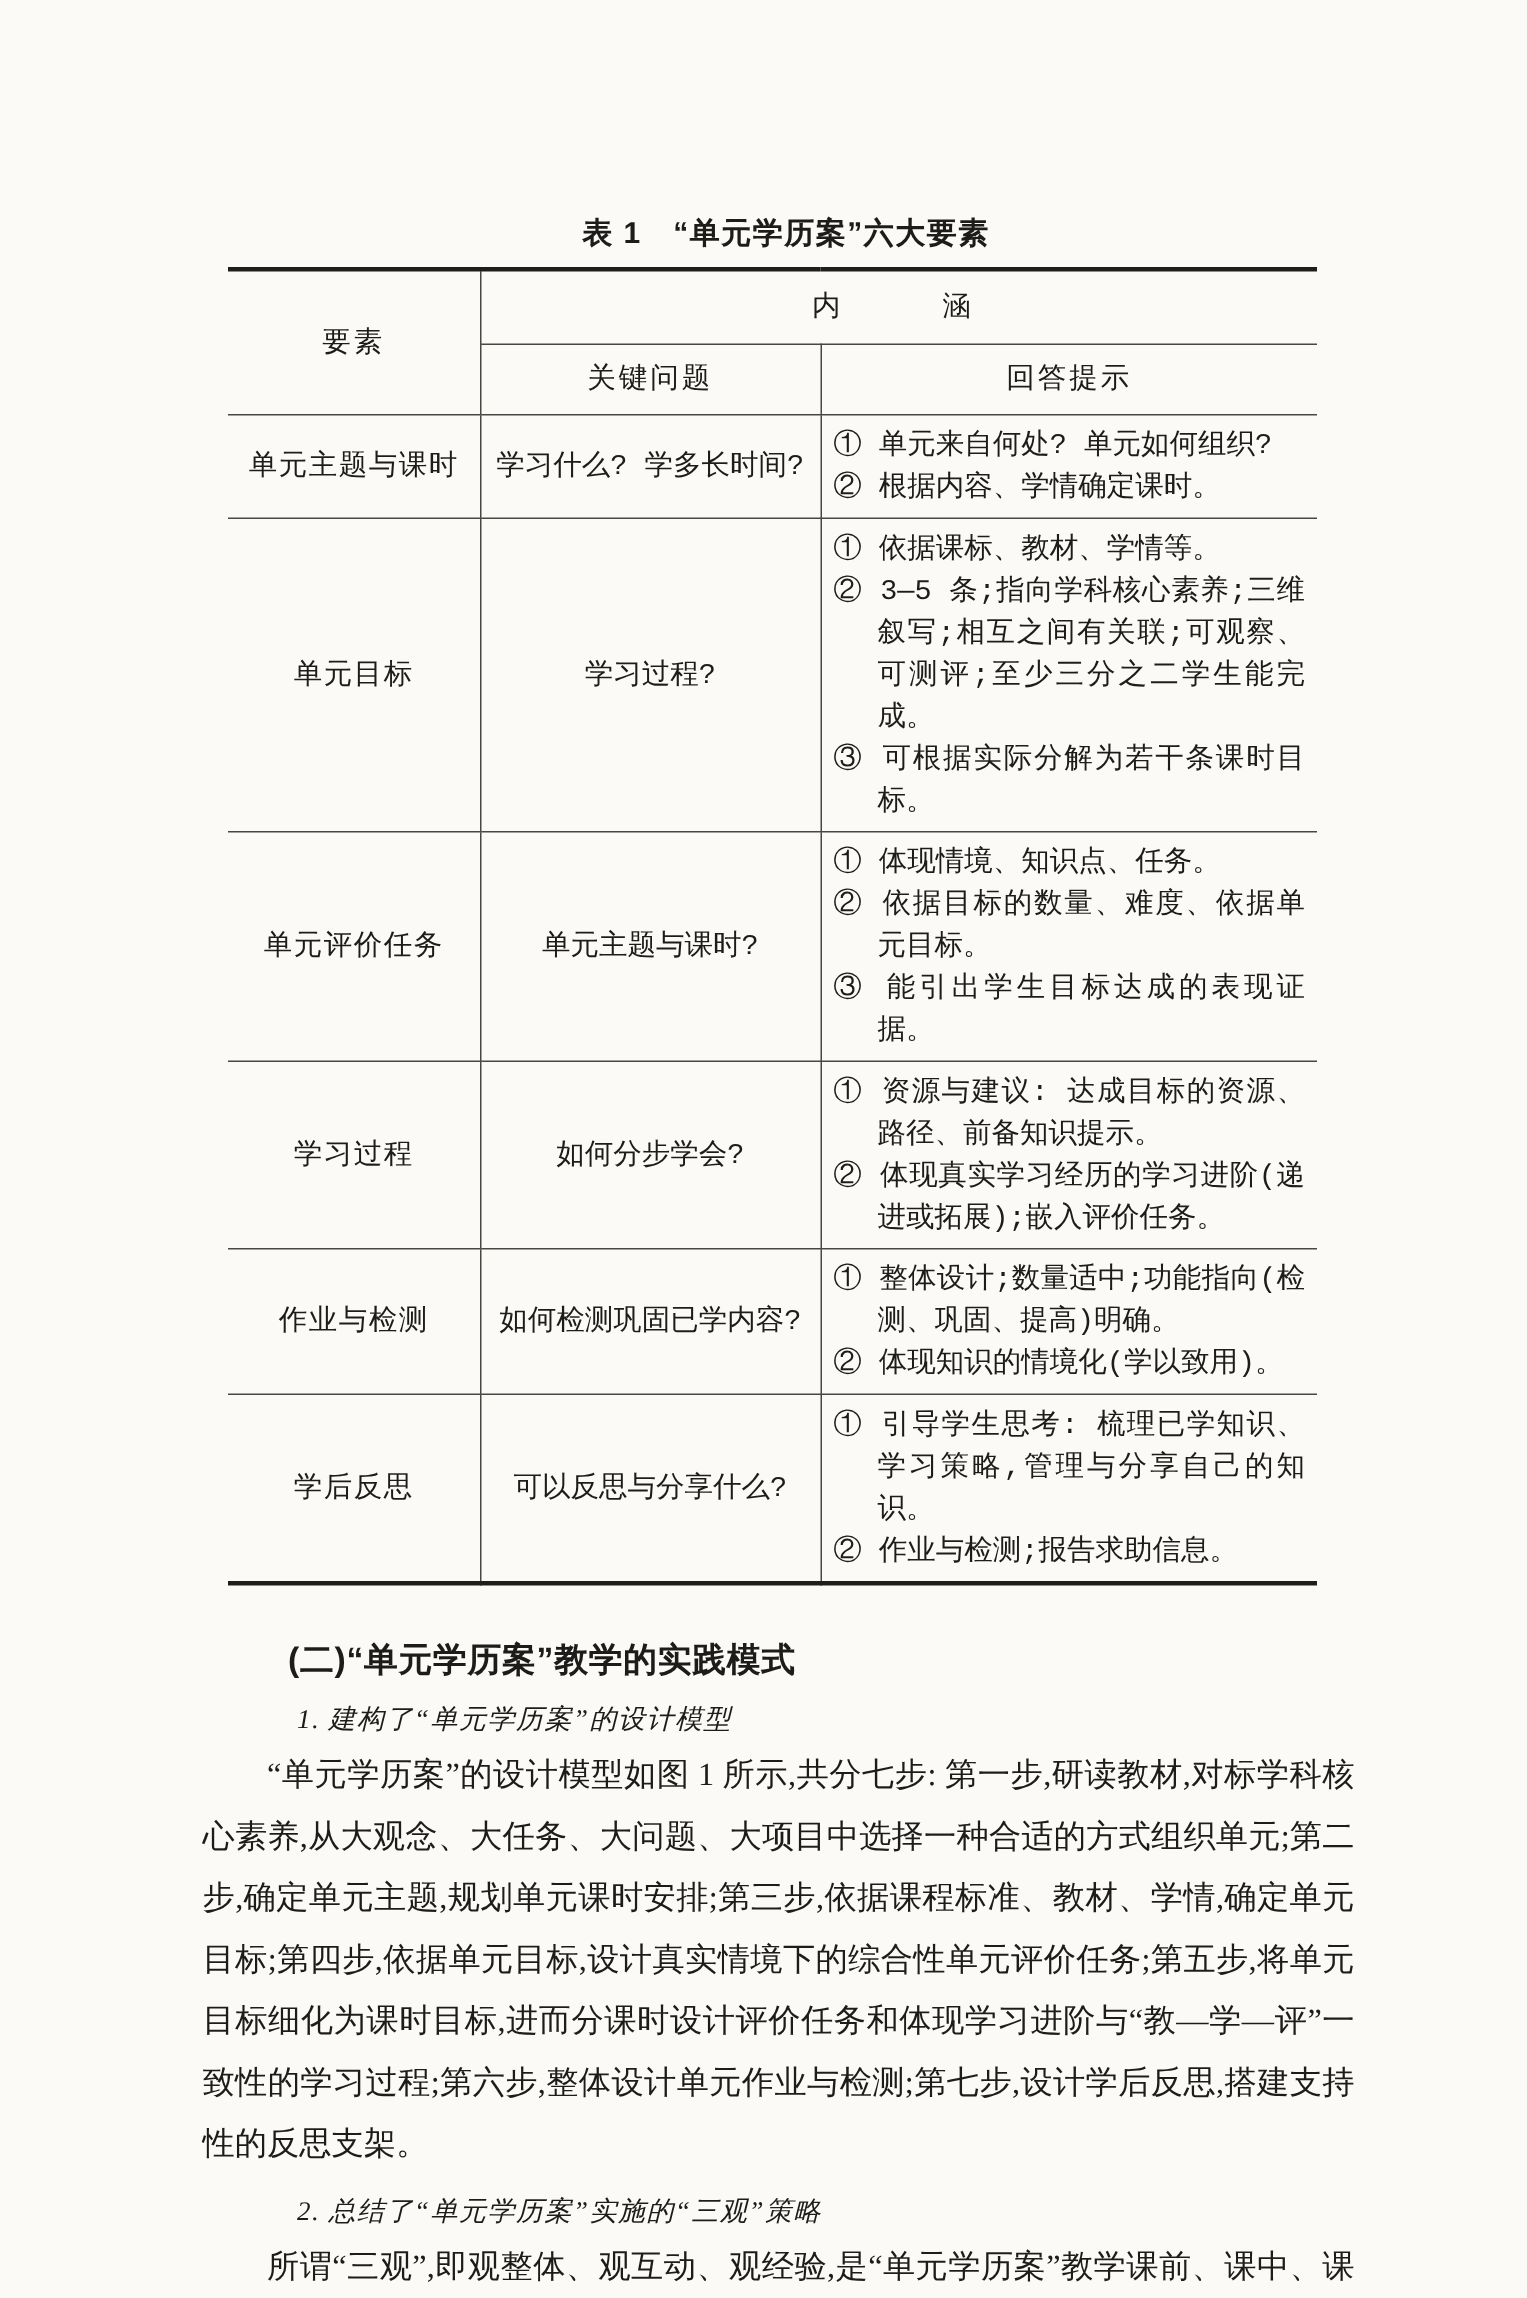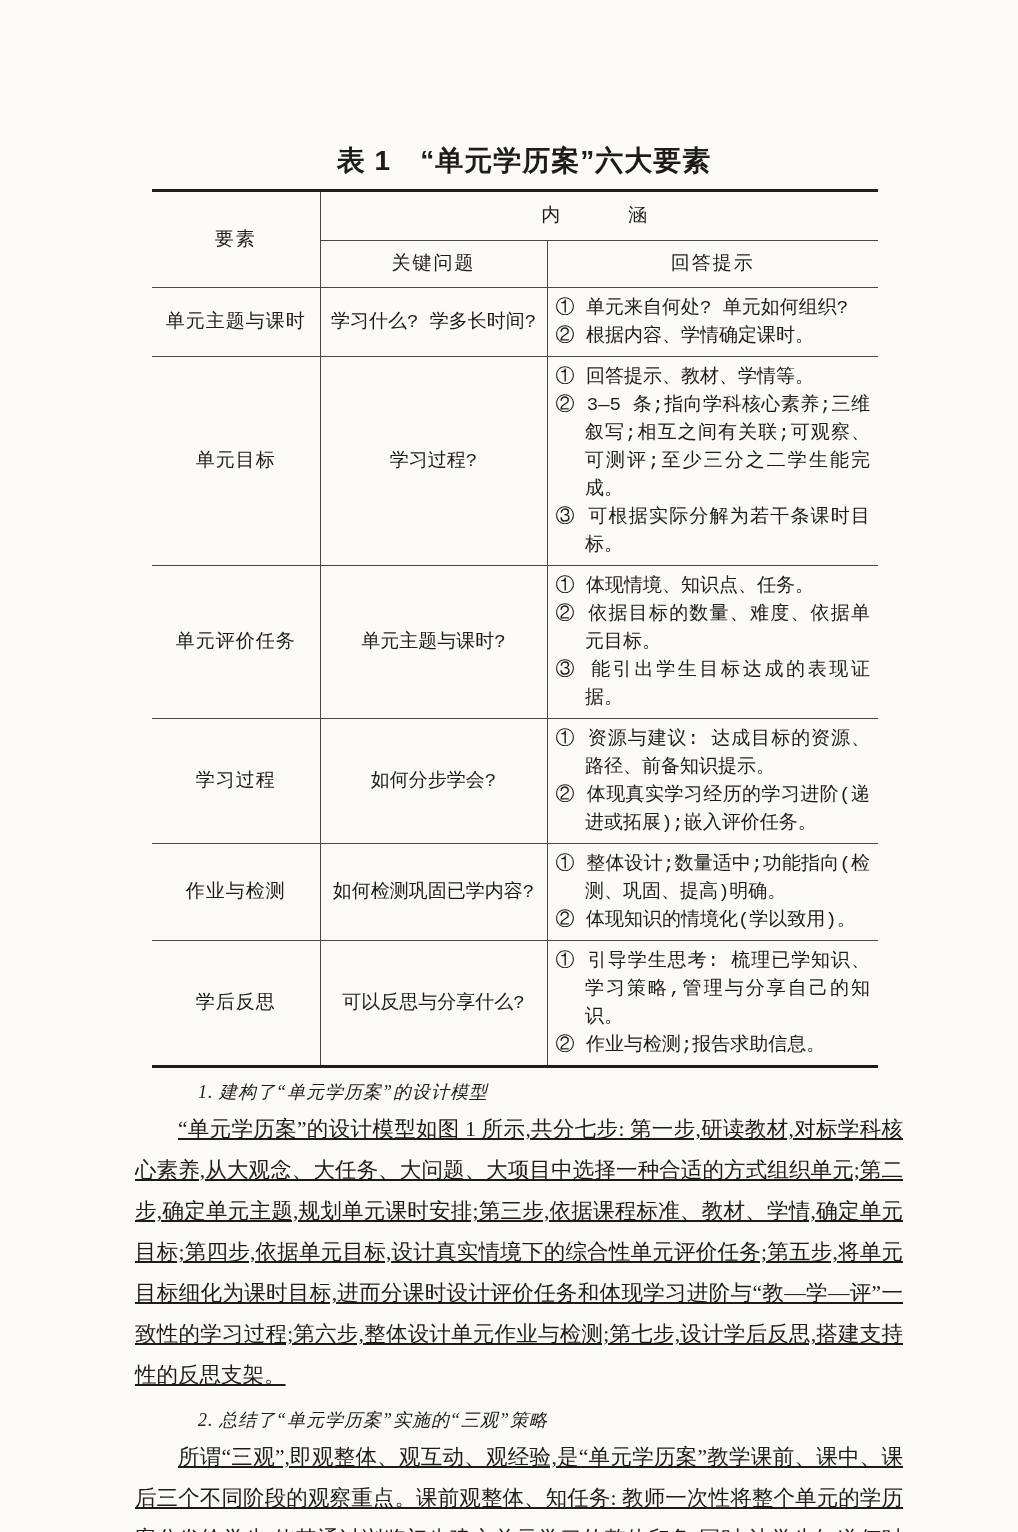--- a/index.html
+++ b/index.html
@@ -17,21 +17,21 @@
     position:absolute;
     left:135px; top:142px;
     width:768px;
   }
 
   
   .tbl-title {
     text-align:center;
     font-family:"Liberation Sans","DejaVu Sans",sans-serif;
     font-weight:bold;
-    font-size:28px;
+    font-size:20px;
     letter-spacing:1px;
     margin:0 0 9px 10px;
   }
   table.elements {
     border-collapse:collapse;
     margin-left:17px;
     width:726px;
     table-layout:fixed;
     border-top:3px solid #1f1e1c;
     border-bottom:3px solid #1f1e1c;
@@ -75,21 +75,20 @@
     margin:12px 0 0 0;
     padding-left:63px;
     letter-spacing:1px;
   }
   .para {
     font-size:21.5px;
     line-height:41px;
     text-align:justify;
     text-indent:2em;
     margin:5px 0 0 0;
-    text-decoration:underline;
   }
 </style>
 </head>
 <body>
 
 <div class="page">
   <div class="content">
 
     <div class="tbl-title">表 1　“单元学历案”六大要素</div>
 
@@ -115,21 +114,21 @@
           <td class="cell-hints">
             <div class="hint">① 单元来自何处? 单元如何组织?</div>
             <div class="hint">② 根据内容、学情确定课时。</div>
           </td>
         </tr>
 
         <tr>
           <td class="cell-element">单元目标</td>
           <td class="cell-question">学习过程?</td>
           <td class="cell-hints">
-            <div class="hint">① 回答提示、教材、学情等。</div>
+            <div class="hint">① 依据课标、教材、学情等。</div>
             <div class="hint">② 3—5 条;指向学科核心素养;三维叙写;相互之间有关联;可观察、可测评;至少三分之二学生能完成。</div>
             <div class="hint">③ 可根据实际分解为若干条课时目标。</div>
           </td>
         </tr>
 
         <tr>
           <td class="cell-element">单元评价任务</td>
           <td class="cell-question">单元主题与课时?</td>
           <td class="cell-hints">
             <div class="hint">① 体现情境、知识点、任务。</div>
@@ -160,19 +159,20 @@
           <td class="cell-element">学后反思</td>
           <td class="cell-question">可以反思与分享什么?</td>
           <td class="cell-hints">
             <div class="hint">① 引导学生思考: 梳理已学知识、学习策略,管理与分享自己的知识。</div>
             <div class="hint">② 作业与检测;报告求助信息。</div>
           </td>
         </tr>
       </tbody>
     </table>
 
+    <div class="sec-heading">(二)“单元学历案”教学的实践模式</div>
     <div class="sub-heading">1. 建构了“单元学历案”的设计模型</div>
     <p class="para">“单元学历案”的设计模型如图 1 所示,共分七步: 第一步,研读教材,对标学科核心素养,从大观念、大任务、大问题、大项目中选择一种合适的方式组织单元;第二步,确定单元主题,规划单元课时安排;第三步,依据课程标准、教材、学情,确定单元目标;第四步,依据单元目标,设计真实情境下的综合性单元评价任务;第五步,将单元目标细化为课时目标,进而分课时设计评价任务和体现学习进阶与“教—学—评”一致性的学习过程;第六步,整体设计单元作业与检测;第七步,设计学后反思,搭建支持性的反思支架。</p>
     <div class="sub-heading">2. 总结了“单元学历案”实施的“三观”策略</div>
     <p class="para">所谓“三观”,即观整体、观互动、观经验,是“单元学历案”教学课前、课中、课后三个不同阶段的观察重点。课前观整体、知任务: 教师一次性将整个单元的学历案分发给学生,使其通过浏览初步建立单元学习的整体印象;同时,让学生知道何时做什么、做成什么样,而不要把学历案当作自学材料提前自学。课中观互动、行进阶: 按照学历案设计的学习任务和学习进阶开展学习,指导</p>
 
   </div>
 </div>
 
 </body></html>

